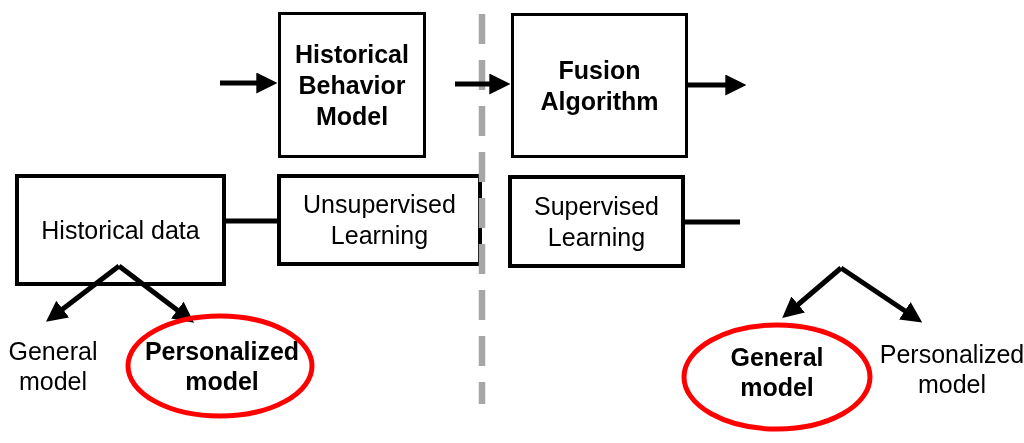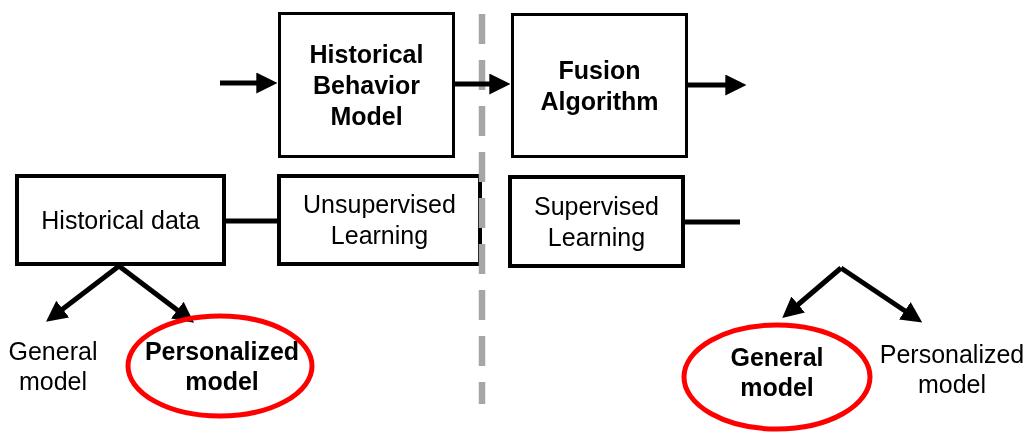--- a/index.html
+++ b/index.html
@@ -46,23 +46,23 @@
     left: 0;
     top: 0;
     width: 1024px;
     height: 443px;
     z-index: 2;
     pointer-events: none;
   }
   #overlay .ink { stroke: #000000; }
 
   
-  #box-hbm      { left: 278px; top: 12px;  width: 177px; height: 146px; }
+  #box-hbm      { left: 278px; top: 12px;  width: 148px; height: 146px; }
   #box-fusion   { left: 511px; top: 13px;  width: 177px; height: 145px; }
-  #box-histdata { left: 15px;  top: 174px; width: 211px; height: 92px;  }
+  #box-histdata { left: 15px;  top: 174px; width: 211px; height: 112px;  }
   #box-unsup    { left: 277px; top: 174px; width: 205px; height: 92px;  }
   #box-sup      { left: 508px; top: 175px; width: 177px; height: 93px; text-align: center;  }
   #box-labeled  { left: 738px; top: 174px; width: 207px; height: 94px;  }
 
   #label-gen-left   { left: 2px;   top: 336px; width: 102px; }
   #label-pers-left  { left: 142px; top: 336px; width: 160px; }
   #label-gen-right  { left: 699px; top: 342px; width: 156px; }
   #label-pers-right { left: 874px; top: 339px; width: 156px; }
 </style>
 </head>

